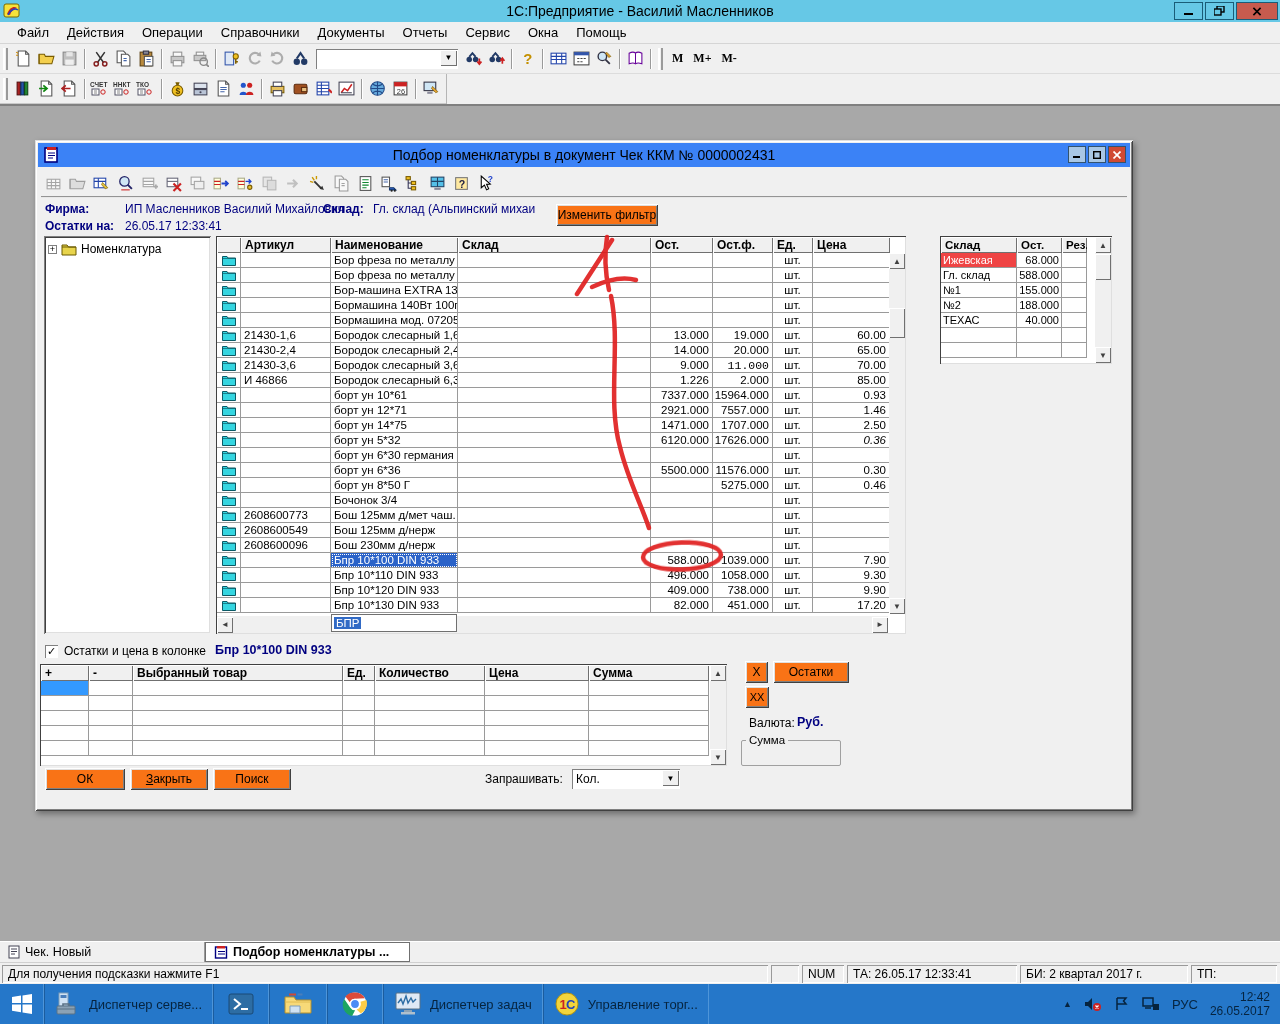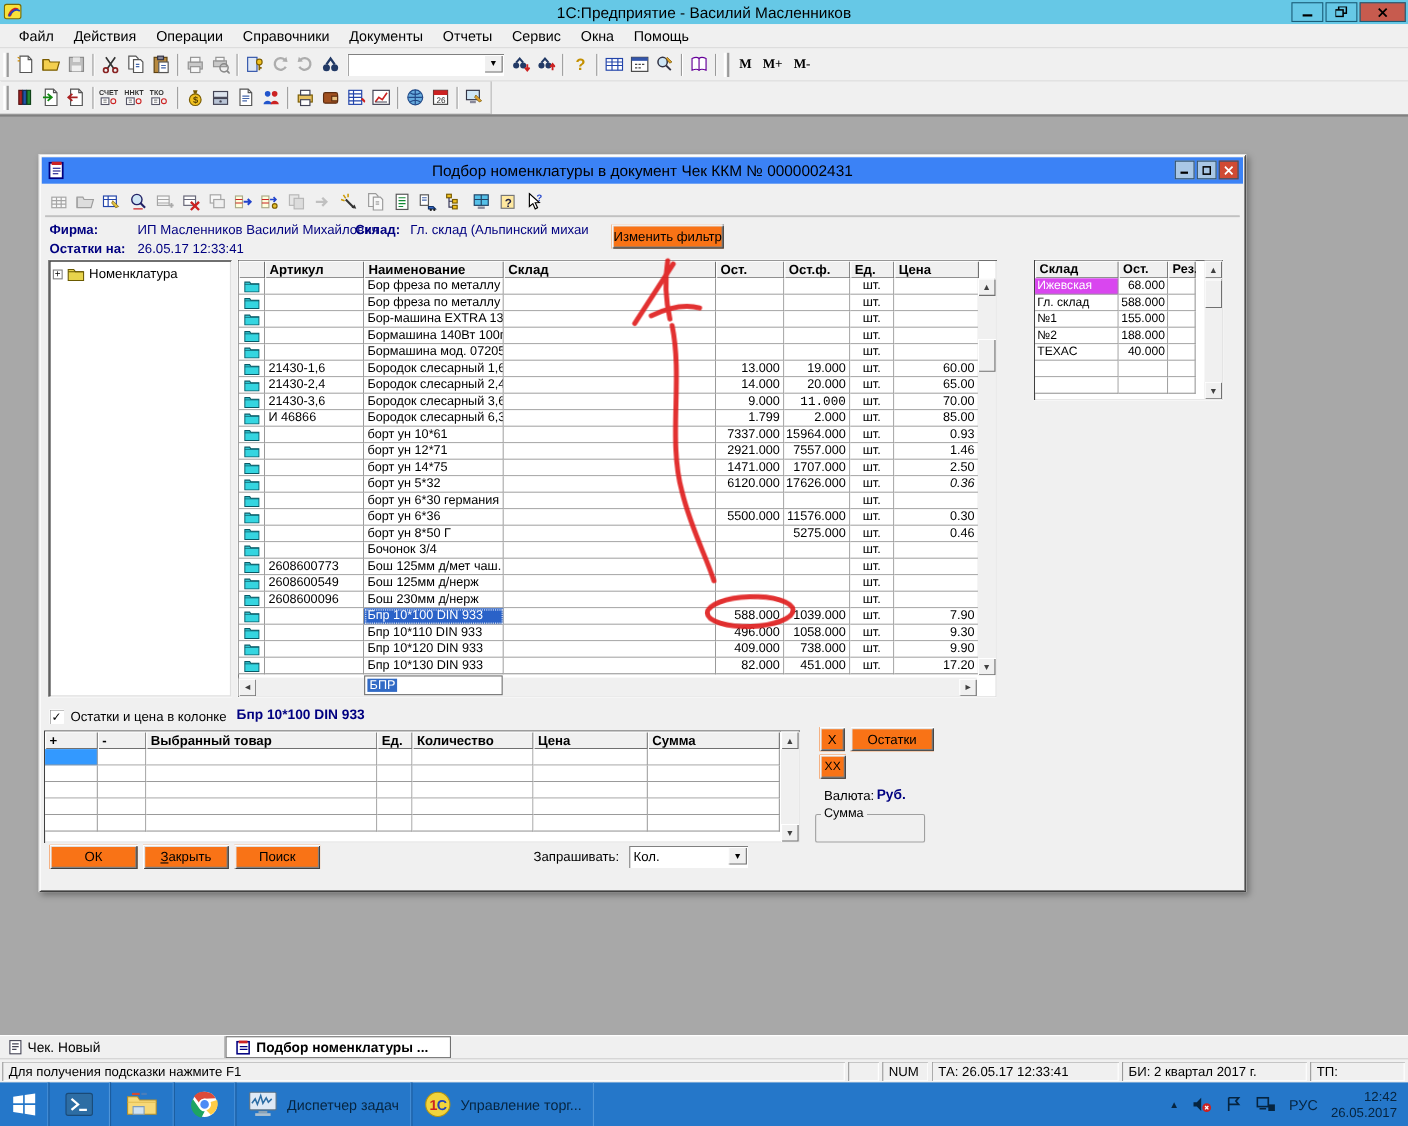--- a/index.html
+++ b/index.html
@@ -66,21 +66,21 @@
   .sbtn { width:16px; height:16px; background:#f0f0f0; box-shadow: inset 1px 1px 0 #fff, inset -1px -1px 0 #707070; display:flex; align-items:center; justify-content:center; font-size:8px; color:#404040; }
   .sthumb { position:absolute; left:0; width:16px; height:30px; background:#f0f0f0; box-shadow: inset 1px 1px 0 #fff, inset -1px -1px 0 #707070; }
   #grid-hscroll { position:absolute; left:1px; right:18px; bottom:1px; height:17px; background:#f0f0f0; display:flex; align-items:center; justify-content:space-between; }
   #search-edit { position:absolute; left:115px; bottom:2px; width:126px; height:18px; background:#fff; border:1px solid #707070; font-size:11.5px; display:flex; align-items:center; padding-left:2px; }
   #search-edit b { background:#316ac5; color:#fff; font-weight:normal; padding:0 2px; }
 
   
   #wgrid { position:absolute; left:905px; top:96px; width:172px; height:128px; background:#fff; box-shadow: inset 1px 1px 0 #404040, inset -1px -1px 0 #dfdfdf; padding:1px; }
   #wgrid .gcell { font-size:11px; padding:0 2px; }
   #wgrid .hcell { font-size:11.5px; }
-  #wgrid .gcell.sel2 { background:#d946ef; color:#fff; }
+  #wgrid .gcell.sel2 { background:#ef4444; color:#fff; }
 
   
   #chkrow { position:absolute; left:10px; top:503px; height:16px; display:flex; align-items:center; gap:6px; }
   .checkbox { width:13px; height:13px; background:#fff; box-shadow: inset 1px 1px 0 #808080, inset -1px -1px 0 #fff; display:flex; align-items:center; justify-content:center; font-size:11px; font-weight:bold; }
   #sel-product { position:absolute; left:180px; top:503px; font-weight:bold; color:#000080; font-size:12.5px; }
 
   #selgrid { position:absolute; left:5px; top:524px; width:687px; height:102px; background:#fff; box-shadow: inset 1px 1px 0 #404040, inset -1px -1px 0 #dfdfdf; padding:1px; }
   #selgrid .blue { background:#3399ff; }
   #selgrid .vscroll { top:1px; bottom:1px; }
 
@@ -755,21 +755,21 @@
             <div class="grow">
               <div class="gcell ctr" style="width: 24px;">
                 <svg class="i" width="14" height="11" viewBox="0 0 14 11">
                   <path d="M0.5 1.5 h4.5 l1 1.5 H13.5 v7.5 H0.5Z" fill="#35d5e0" stroke="#0a5a66"></path>
                   <path d="M0.5 3.5h13" stroke="#0a5a66" stroke-width=".7"></path>
                 </svg>
               </div>
               <div class="gcell " style="width: 90px;">И 46866</div>
               <div class="gcell " style="width: 127px;">Бородок слесарный 6,3</div>
               <div class="gcell " style="width: 193px;"></div>
-              <div class="gcell num" style="width: 62px;">1.799</div>
+              <div class="gcell num" style="width: 62px;">1.226</div>
               <div class="gcell num" style="width: 60px;">2.000</div>
               <div class="gcell ctr" style="width: 40px;">шт.</div>
               <div class="gcell num" style="width: 77px;">85.00</div>
             </div>
             <div class="grow">
               <div class="gcell ctr" style="width: 24px;">
                 <svg class="i" width="14" height="11" viewBox="0 0 14 11">
                   <path d="M0.5 1.5 h4.5 l1 1.5 H13.5 v7.5 H0.5Z" fill="#35d5e0" stroke="#0a5a66"></path>
                   <path d="M0.5 3.5h13" stroke="#0a5a66" stroke-width=".7"></path>
                 </svg>
@@ -1175,20 +1175,30 @@
     <div class="spanel" style="width:86px;">ТП:</div>
   </div>
 
   <div id="taskbar">
     <div id="start">
       <svg width="24" height="24" viewBox="0 0 24 24">
           <path d="M2 5 L11 3.6 V11 H2 Z M12.5 3.4 L22 2 V11 H12.5 Z M2 12.6 H11 V20.2 L2 18.8 Z M12.5 12.6 H22 V22 L12.5 20.5 Z" fill="#fff"></path>
         </svg>
     </div>
     <div id="taskapps" style="display:flex; align-items:stretch;">
+        <div class="tb-app">
+          <svg class="i" width="26" height="26" viewBox="0 0 26 26">
+            <rect x="4" y="2" width="9" height="13" fill="#cfe2f3" stroke="#7f9db9"></rect>
+            <rect x="5.5" y="4" width="6" height="3" fill="#4a7ebb"></rect>
+            <rect x="2" y="15" width="18" height="8" rx="1" fill="#8ba2b5" stroke="#5b7285"></rect>
+            <path d="M8 15 v-2 h6 v2" fill="none" stroke="#5b7285" stroke-width="1.6"></path>
+            <path d="M2 18 h18" stroke="#5b7285"></path>
+          </svg>
+          <span>Диспетчер серве...</span>
+        </div>
         <div class="tb-app icononly">
           <svg class="i" width="26" height="26" viewBox="0 0 26 26">
             <rect x="1" y="3" width="24" height="20" rx="2" fill="#2d6da4" stroke="#1a4a77"></rect>
             <path d="M6 8 l6 5 -6 5" stroke="#fff" stroke-width="2" fill="none"></path>
             <path d="M13 18 h7" stroke="#fff" stroke-width="2"></path>
           </svg>
         </div>
         <div class="tb-app icononly">
           <svg class="i" width="28" height="24" viewBox="0 0 28 24">
             <path d="M1 5 h9 l2 3 h15 v13 H1Z" fill="#f7d978" stroke="#b38f2d"></path>

